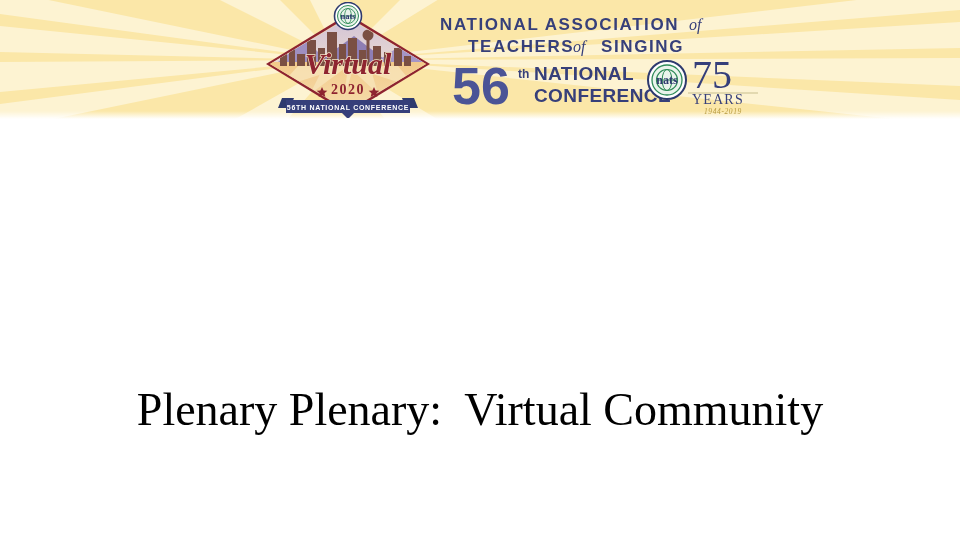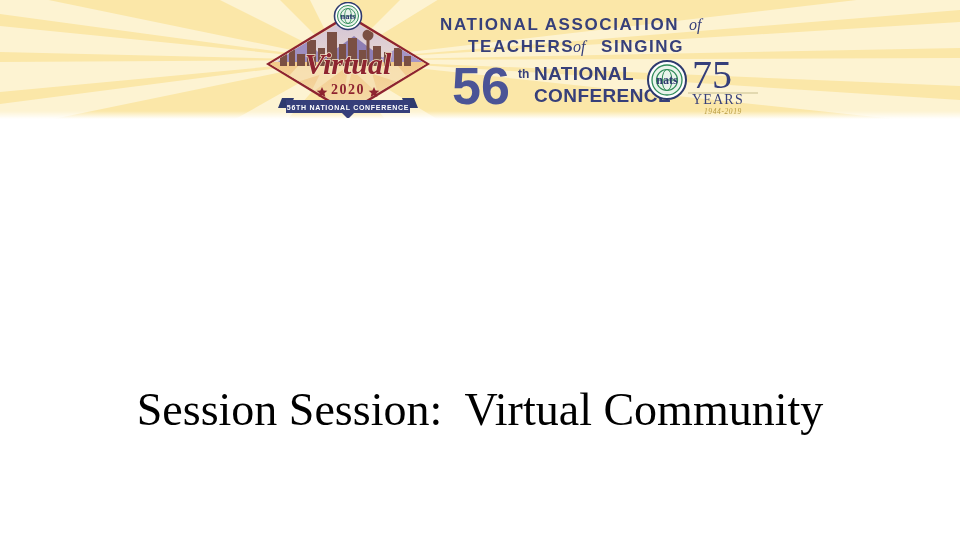--- a/index.html
+++ b/index.html
@@ -193,15 +193,15 @@
     </g>
 
     <text x="240" y="32" font-family="Liberation Serif, serif" font-size="40" fill="#363f7a">75</text>
     <line x1="236" y1="37" x2="306" y2="37" stroke="#c9bf8e" stroke-width="1"></line>
     <text x="240" y="48" font-family="Liberation Serif, serif" font-size="14" fill="#363f7a" letter-spacing="1.2">YEARS</text>
     <text x="252" y="58" font-family="Liberation Serif, serif" font-style="italic" font-size="7.5" fill="#b79a3e" letter-spacing="0.6">1944-2019</text>
   </svg>
 </div>
 
 <div id="title-block">
-  <div>Session Session:  Virtual Community</div>
+  <div>Plenary Plenary:  Virtual Community</div>
   
 </div>
 
 </body></html>

